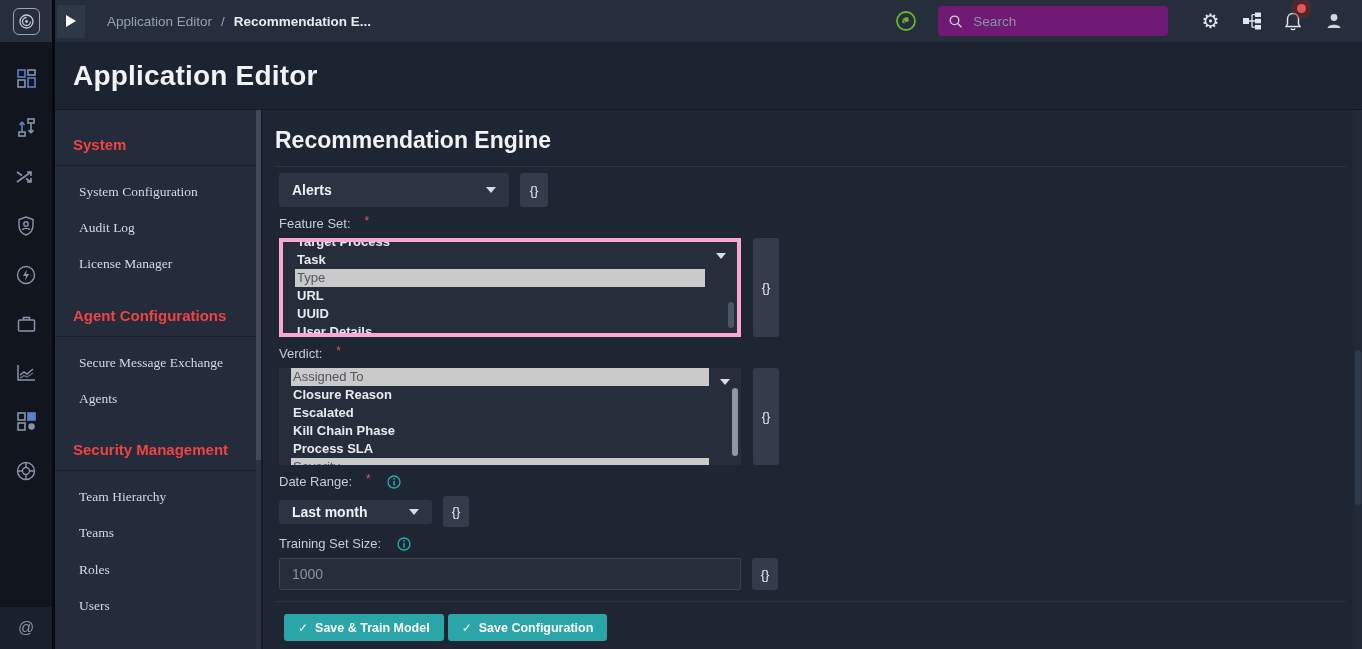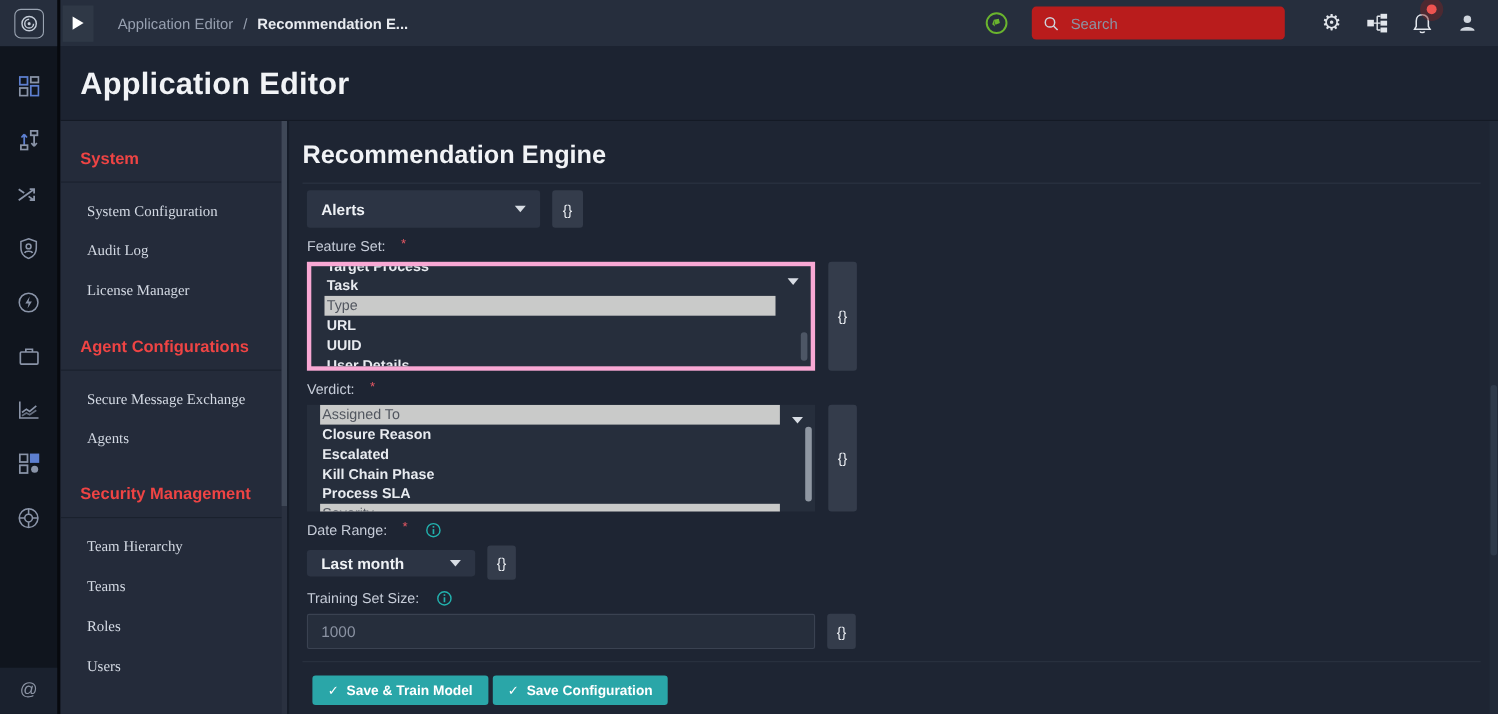--- a/index.html
+++ b/index.html
@@ -27,21 +27,21 @@
   .play-btn { width:28px; height:33px; background:#2f3846; margin-left:2px; display:flex;
     align-items:center; justify-content:center; cursor:pointer; }
   .tri { width:0; height:0; border-left:10px solid #ffffff; border-top:6px solid transparent;
     border-bottom:6px solid transparent; }
   .breadcrumb { margin-left:22px; font-size:13.5px; display:flex; gap:9px; align-items:center; }
   .bc-parent { color:#97a0b0; cursor:pointer; }
   .bc-sep { color:#97a0b0; }
   .bc-current { color:#e8ebf0; font-weight:bold; }
   .topbar-right { margin-left:auto; display:flex; align-items:center; }
   .status-green { margin-right:20px; display:flex; cursor:pointer; }
-  .search { width:230px; height:30px; background:#b91c1c; border-radius:4px; display:flex;
+  .search { width:230px; height:30px; background:#701a75; border-radius:4px; display:flex;
     align-items:center; padding:0 11px; gap:9px; }
   .search input { background:transparent; border:none; outline:none; color:#aeb6c2;
     font-size:13.5px; width:100%; font-family:inherit; }
   .search input::placeholder { color:#8b93a3; }
   .tb-icon { width:41px; height:42px; display:flex; align-items:center; justify-content:center;
     position:relative; cursor:pointer; }
   .tb-icon.first { margin-left:22px; }
   .gear-glyph { font-size:20px; color:#e2e6ec; line-height:1; }
   .badge { position:absolute; top:4px; right:7px; width:9px; height:9px; border-radius:50%;
     background:#ef5350; box-shadow:0 0 0 6px rgba(125,35,35,0.45); }
@@ -68,21 +68,21 @@
   
   .main { flex:1; position:relative; background:#1e2533; padding:17px 16px 0 16px; min-width:0; }
   .main h2 { margin:0 0 12px -4px; font-size:23px; font-weight:600; color:#f1f3f6; }
   .main-divider { height:1px; background:#2c3443; margin:0 0 6px -4px; }
   .row { display:flex; align-items:center; gap:11px; }
   .select { background:#2c3444; border-radius:3px; height:34px; display:flex; align-items:center;
     justify-content:space-between; padding:0 13px; cursor:pointer; }
   .select .val { font-size:14px; font-weight:bold; color:#eef1f5; }
   .caret { width:0; height:0; border-left:5px solid transparent; border-right:5px solid transparent;
     border-top:6px solid #d8dde4; }
-  .select.module { width:212px; }
+  .select.module { width:230px; }
   .select.date { width:153px; height:24px; }
   .braces { background:#343c4b; border-radius:3px; color:#e8ebf0; font-size:13px; display:flex;
     align-items:center; justify-content:center; cursor:pointer; flex:none; }
   .braces.sm { width:28px; height:34px; }
   .braces.sm2 { width:26px; height:31px; }
   .braces.sm3 { width:26px; height:32px; }
   .braces.tall { width:26px; }
   .field-label { font-size:13px; color:#c6ccd8; margin:9px 0 7px 0; display:flex;
     align-items:flex-end; gap:16px; }
   .req { color:#e05662; font-size:12px; position:relative; top:-3px; margin-left:-2px; }

